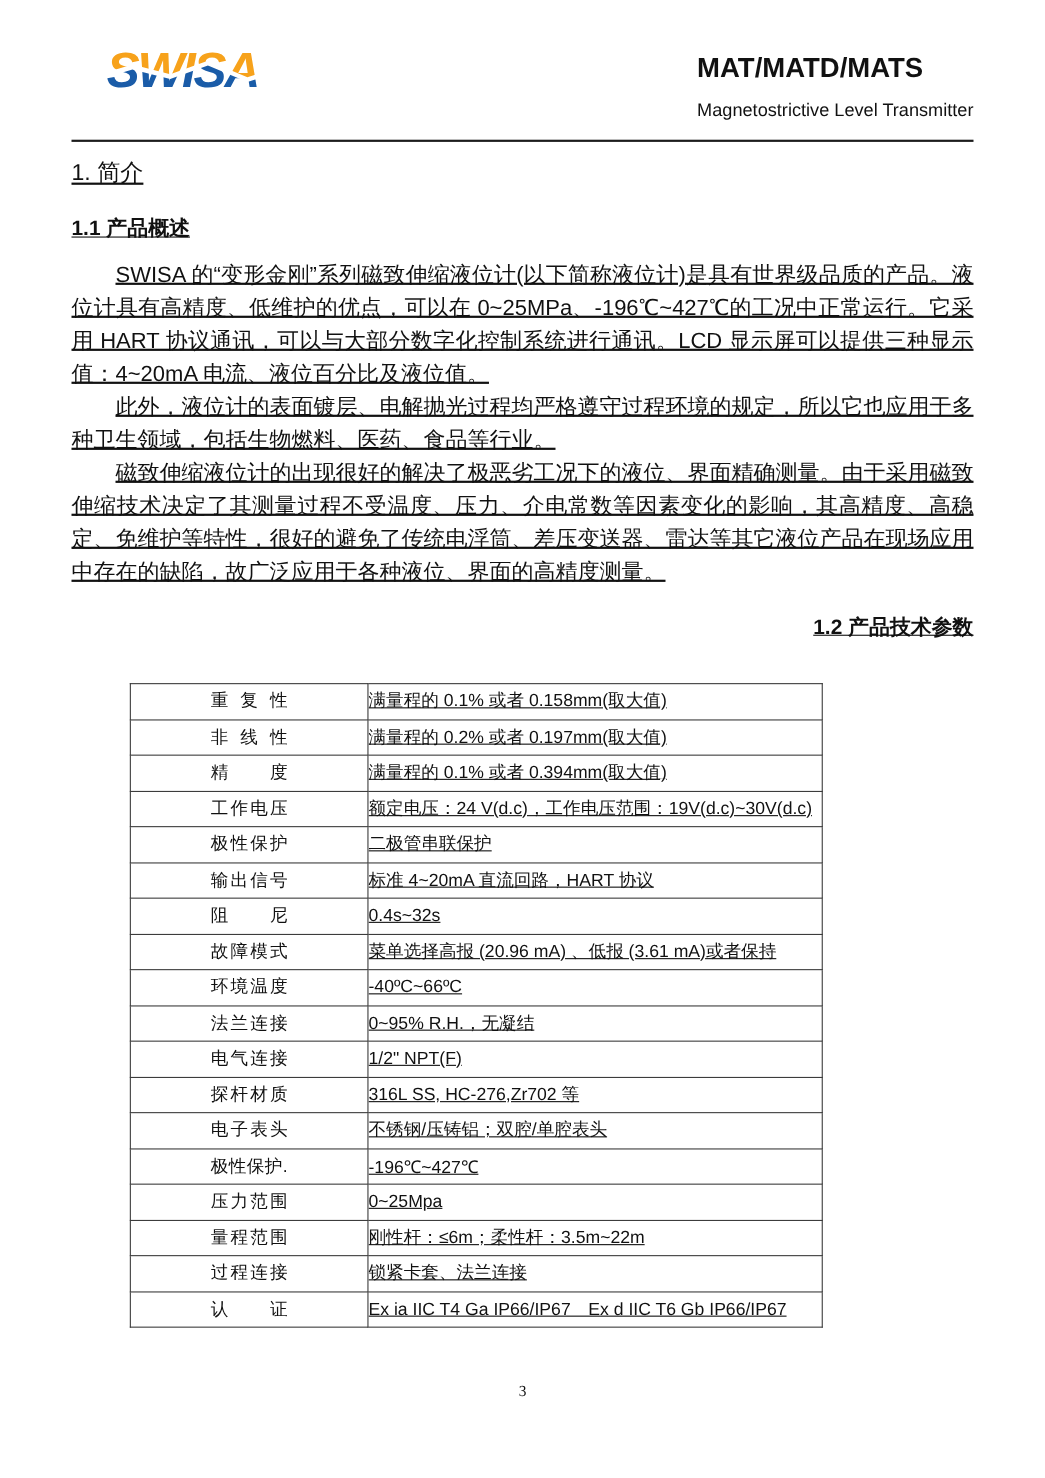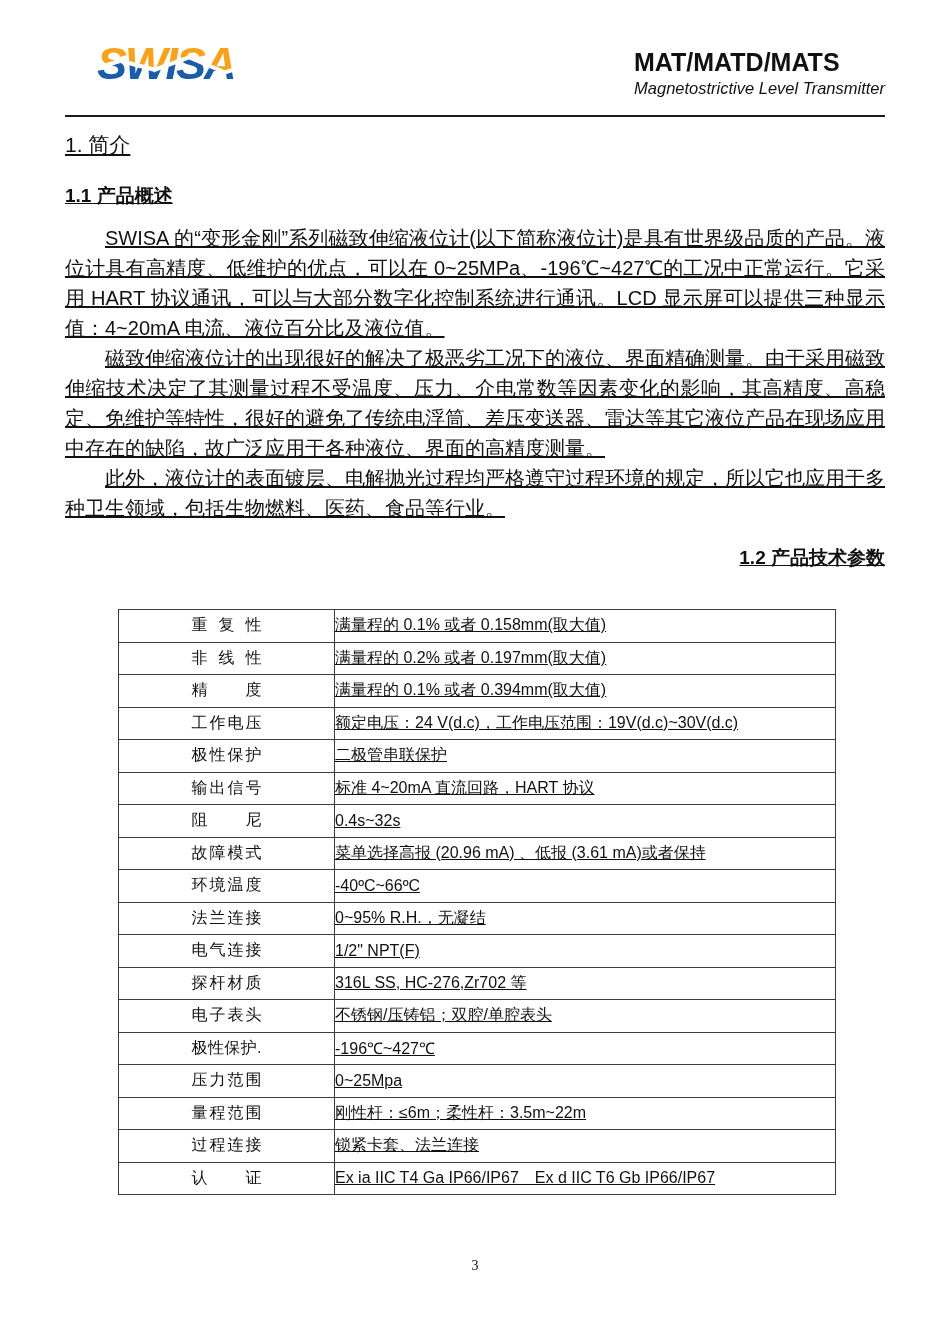--- a/index.html
+++ b/index.html
@@ -29,37 +29,37 @@
   .logo .orange{
     color:var(--logo-orange,#F7A21B);
     clip-path:polygon(0% 0%,100% 0%,100% 44%,82% 64%,59% 30%,37% 58%,15% 38%,0% 54%);
   }
   .logo .blue{
     color:var(--logo-blue,#1A5CA8);
     clip-path:polygon(0% 64%,15% 48%,37% 68%,59% 40%,82% 74%,100% 54%,100% 100%,0% 100%);
   }
   .header-right{text-align:left;padding-top:6px;}
   .models{font-size:25px;font-weight:bold;line-height:28px;}
-  .subtitle{font-size:16.5px;line-height:22px;margin-top:1px;font-style:italic;}
+  .subtitle{font-size:16.5px;line-height:22px;margin-top:13px;}
   .rule{border:none;border-top:2px solid #1c1c1c;margin:16px 65px 0 65px;}
   
   .content{padding:0 65px;text-decoration:underline;}
   .h1{font-size:21px;font-weight:400;margin:14px 0 0 0;}
   .h2{font-size:19px;font-weight:bold;margin:24px 0 0 0;}
   .h2.specs{margin-top:22px;text-align:right;}
   p.body{
     margin:0;text-align:justify;text-indent:2em;
     font-size:20px;line-height:30px;
   }
   p.body.first{margin-top:14px;}
   
   table.spec{
     border-collapse:collapse;
     margin:38px 0 0 53px;
-    width:718px;
+    width:630px;
     table-layout:fixed;
   }
   table.spec td{
     border:1px solid #3c3c3c;
     height:31.5px;
     font-size:16px;
     padding:0;
     overflow:hidden;
     white-space:nowrap;
   }
@@ -93,22 +93,22 @@
     </div>
   </div>
 
   <hr class="rule">
 
   <div class="content">
     <div class="h1">1. 简介</div>
     <div class="h2">1.1 产品概述</div>
 
     <p class="body first">SWISA 的“变形金刚”系列磁致伸缩液位计(以下简称液位计)是具有世界级品质的产品。液位计具有高精度、低维护的优点，可以在 0~25MPa、-196℃~427℃的工况中正常运行。它采用 HART 协议通讯，可以与大部分数字化控制系统进行通讯。LCD 显示屏可以提供三种显示值：4~20mA 电流、液位百分比及液位值。</p>
+    <p class="body">此外，液位计的表面镀层、电解抛光过程均严格遵守过程环境的规定，所以它也应用于多种卫生领域，包括生物燃料、医药、食品等行业。</p>
     <p class="body">磁致伸缩液位计的出现很好的解决了极恶劣工况下的液位、界面精确测量。由于采用磁致伸缩技术决定了其测量过程不受温度、压力、介电常数等因素变化的影响，其高精度、高稳定、免维护等特性，很好的避免了传统电浮筒、差压变送器、雷达等其它液位产品在现场应用中存在的缺陷，故广泛应用于各种液位、界面的高精度测量。</p>
-    <p class="body">此外，液位计的表面镀层、电解抛光过程均严格遵守过程环境的规定，所以它也应用于多种卫生领域，包括生物燃料、医药、食品等行业。</p>
 
     <div class="h2 specs">1.2 产品技术参数</div>
 
     <table class="spec">
       <tbody>
         <tr>
           <td class="c1"><span class="lbl">重 复 性</span></td>
           <td class="c2">满量程的 0.1%  或者 0.158mm(取大值)</td>
         </tr>
         <tr>

